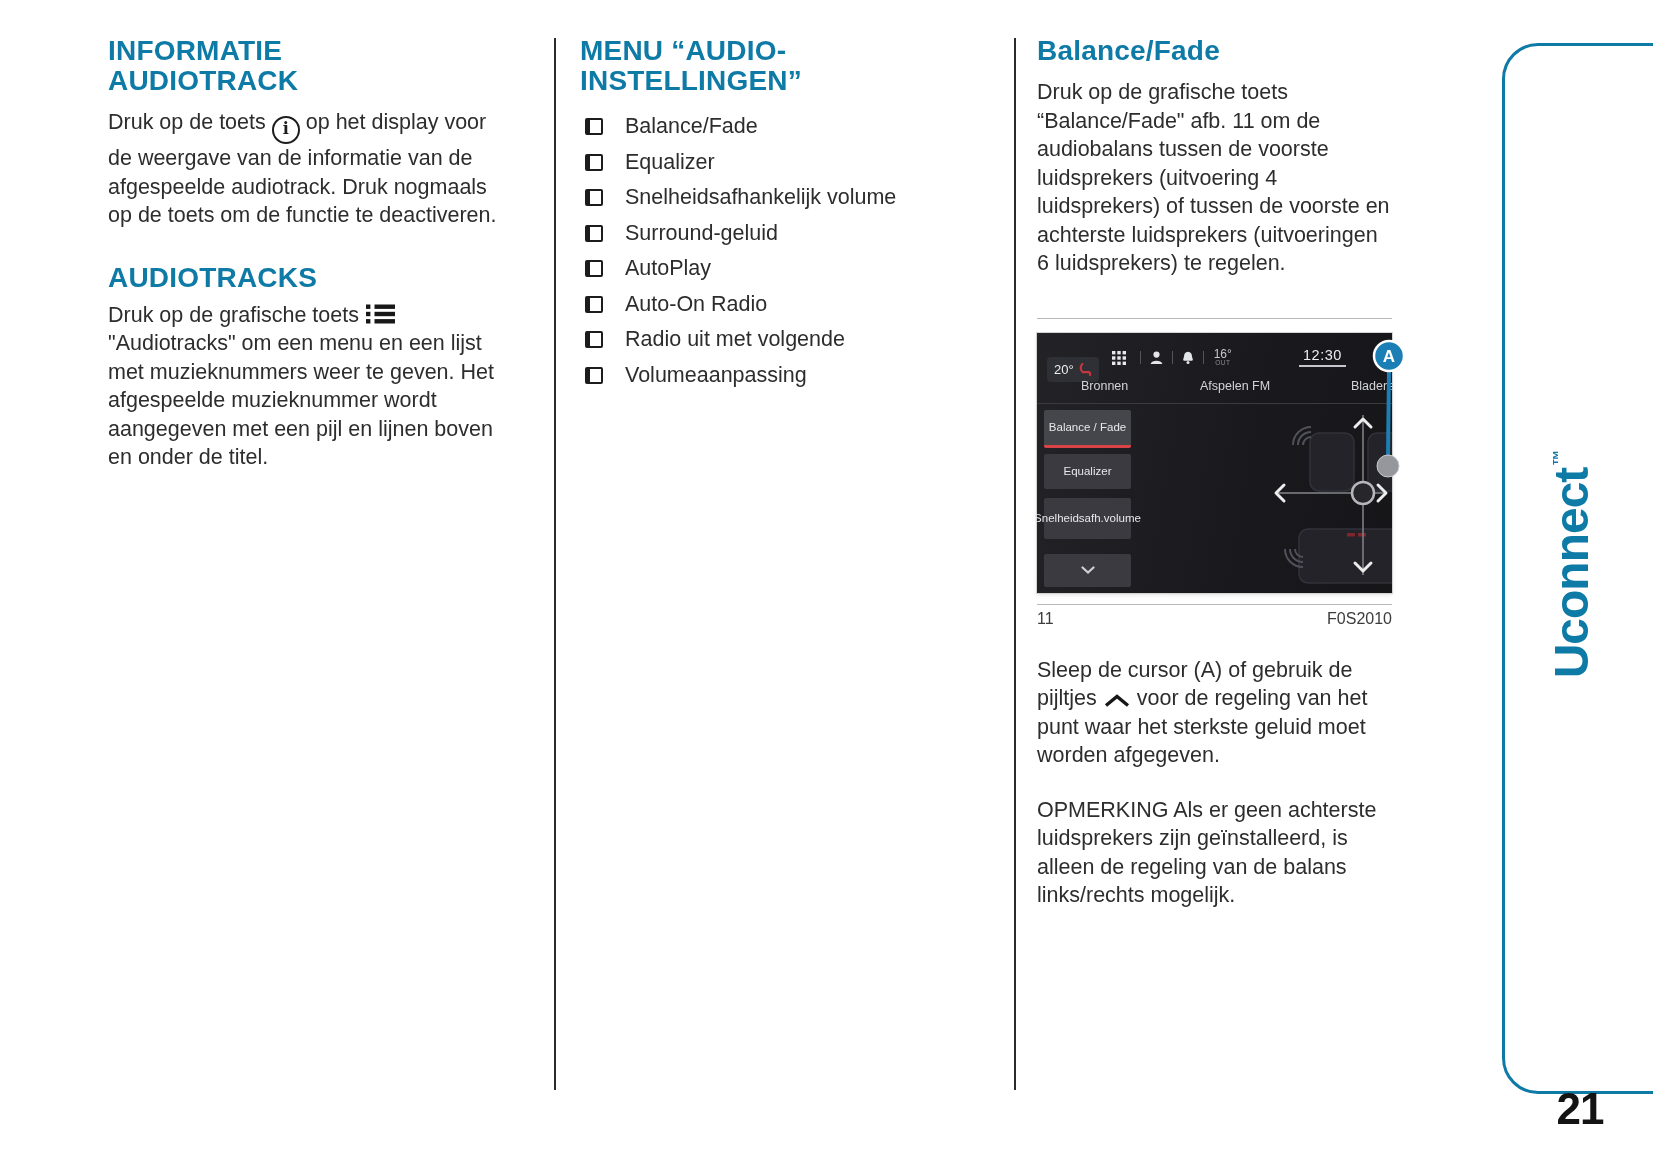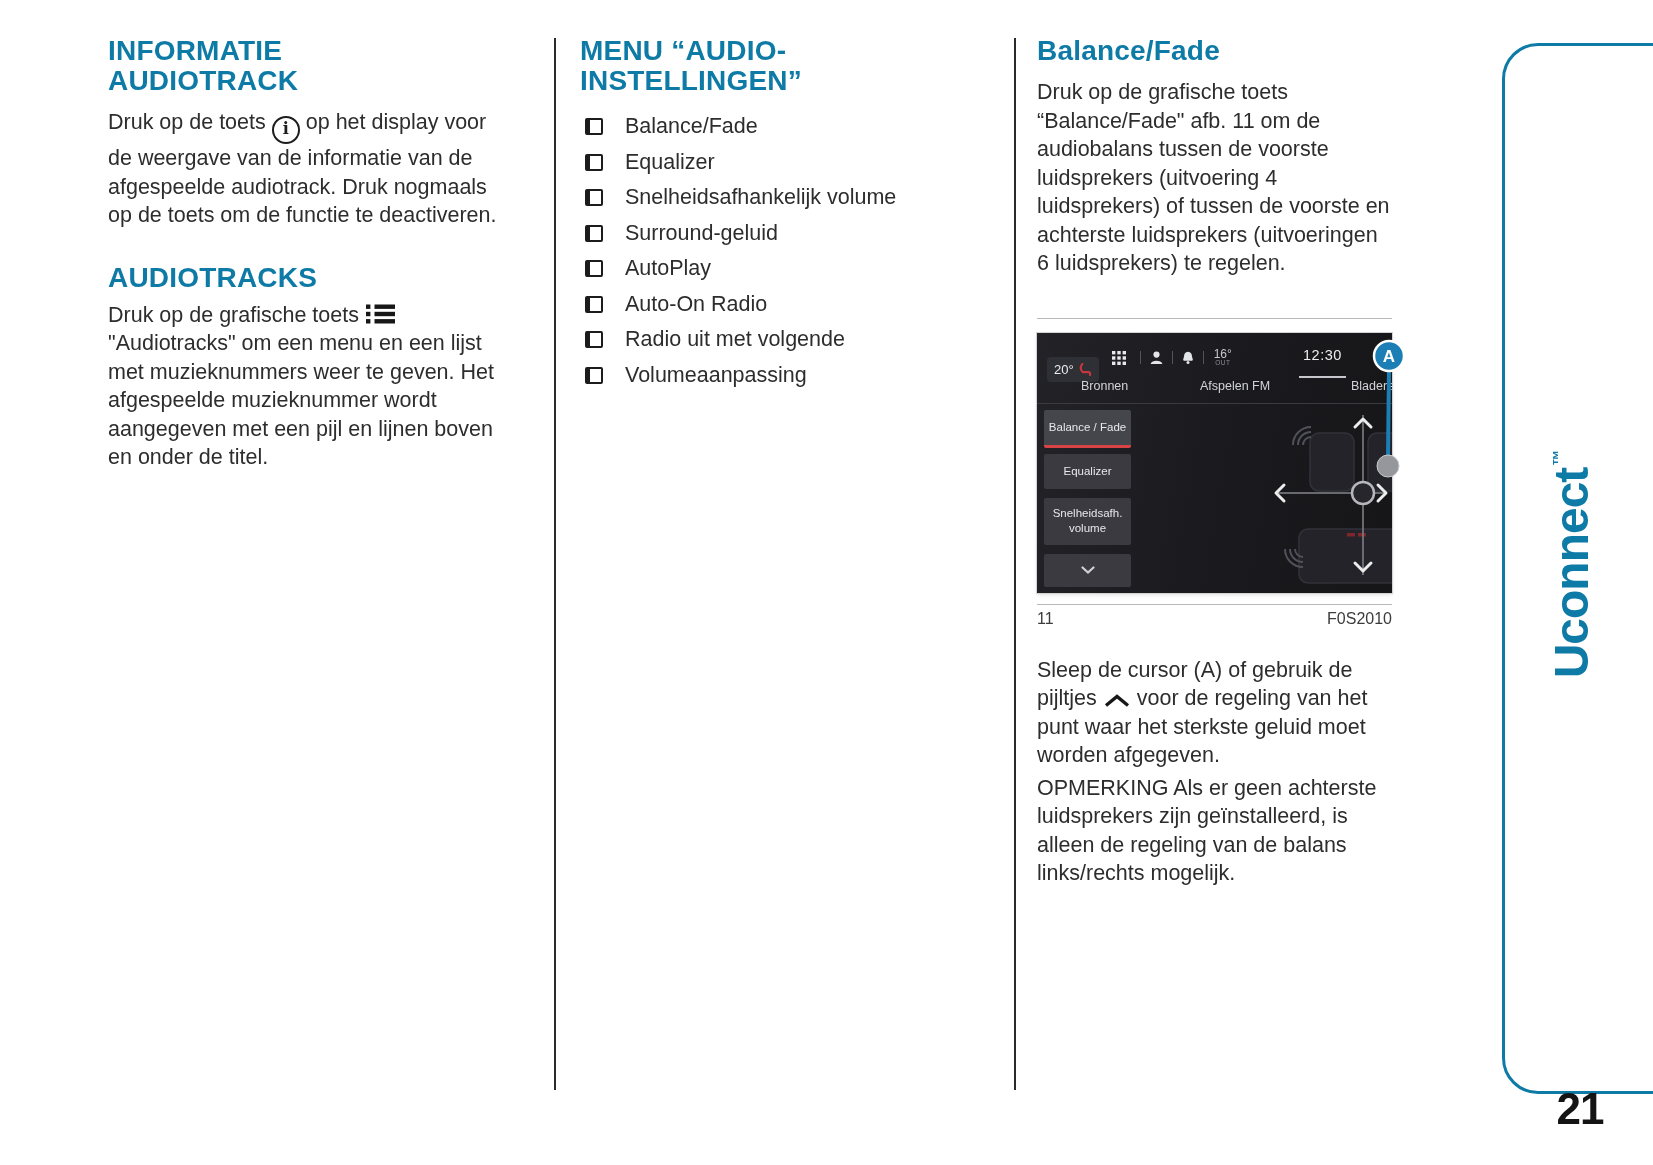--- a/index.html
+++ b/index.html
@@ -43,44 +43,44 @@
 
   
   .sbar{position:absolute;left:10px;top:12px;right:10px;height:26px;display:flex;align-items:center;}
   .pill{height:25px;padding:0 7px;background:#2f2f36;border-radius:4px;display:flex;align-items:center;gap:5px;margin-top:24px;}
   .t20{font-size:13px;color:#eceded;}
   .gridicon{margin:0 6px 0 13px;}
   .vsep{width:1px;height:13px;background:#53535a;margin:0 8px;}
   .outtemp{display:flex;flex-direction:column;align-items:center;line-height:1;margin-left:2px;}
   .o1{font-size:12px;color:#c6c7cc;} .o2{font-size:6.5px;color:#8c8d94;letter-spacing:.5px;}
   .clock{position:absolute;left:252px;top:2px;font-size:14.5px;color:#eceded;letter-spacing:.5px;
-    border-bottom:2px solid #c6c7cc;padding:0 4px 13px;}
+    border-bottom:2px solid #c6c7cc;padding:0 4px 2px;}
 
   
   .tabs{position:absolute;top:46px;left:0;width:355px;height:20px;overflow:hidden;
     font-size:12.5px;color:#d2d3d7;}
   .tab{position:absolute;top:0;white-space:nowrap;}
   .tb1{left:44px;} .tb2{left:163px;} .tb3{left:314px;}
   .tabline{position:absolute;top:70px;left:0;right:0;height:1px;background:#3a3a40;}
 
   
   .mbtn{position:absolute;left:7px;width:87px;background:#3a3a40;color:#e7e8eb;font-size:11.5px;
     display:flex;align-items:center;justify-content:center;text-align:center;border-radius:2px;}
   .b1{top:77px;height:35px;background:#45454c;border-bottom:3px solid #D84348;text-align:right;}
   .b2{top:121px;height:35px;}
-  .b3{top:165px;height:47px;flex-direction:column;line-height:1.3;}
+  .b3{top:165px;height:41px;flex-direction:row;line-height:1.3;}
   .b3 span{display:block;}
   .b4{top:221px;height:33px;}
 
   .bal{position:absolute;left:0;top:0;}
   .call{position:absolute;left:0;top:0;overflow:visible;}
 
   
   p.cap1{margin-top:28px;}
-  p.note{margin-top:4px;}
+  p.note{margin-top:26px;}
 
   
   .side-box{position:absolute;left:1502px;top:43px;width:260px;height:1045px;
     border:3px solid #0E7AA6;border-radius:36px;}
   .brand{position:absolute;left:1420px;top:533px;width:310px;height:62px;
     transform:rotate(-90deg);text-align:center;font-weight:bold;font-size:48px;
     color:#0E7AA6;letter-spacing:-1px;white-space:nowrap;}
   .brand .tm{font-size:16px;vertical-align:24px;margin-left:2px;letter-spacing:0;}
 
   .page-num{position:absolute;left:1540px;top:1086px;width:80px;text-align:center;

